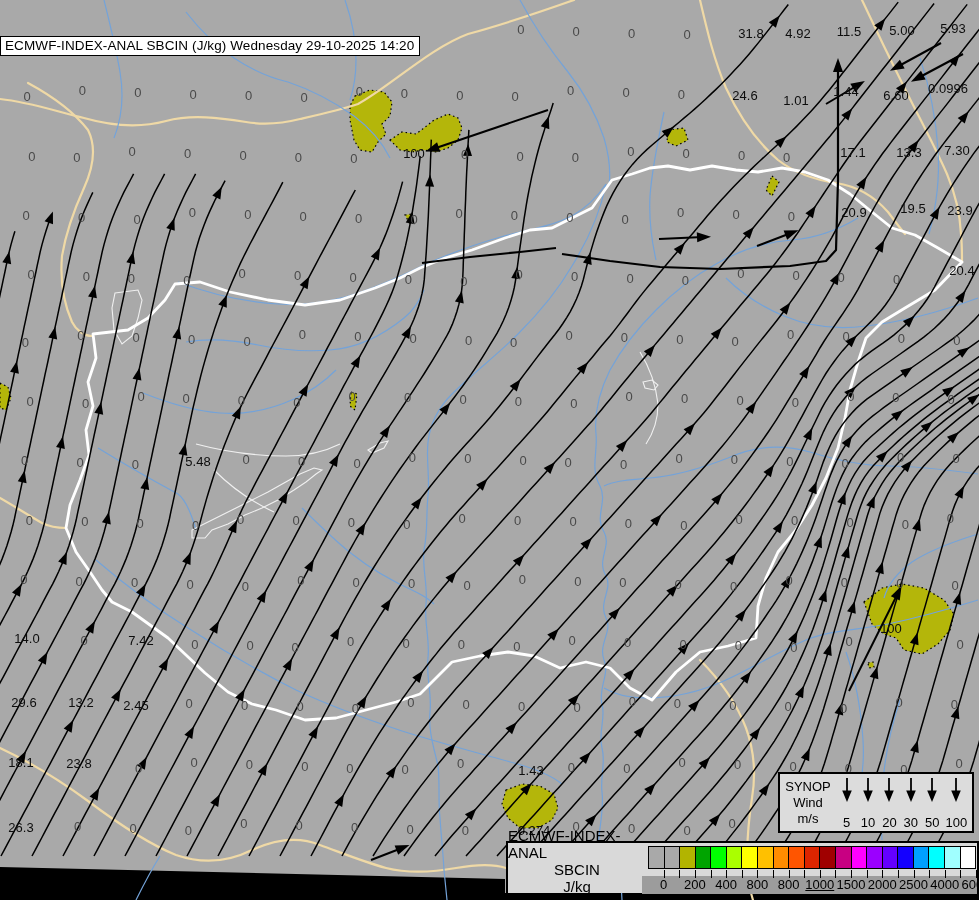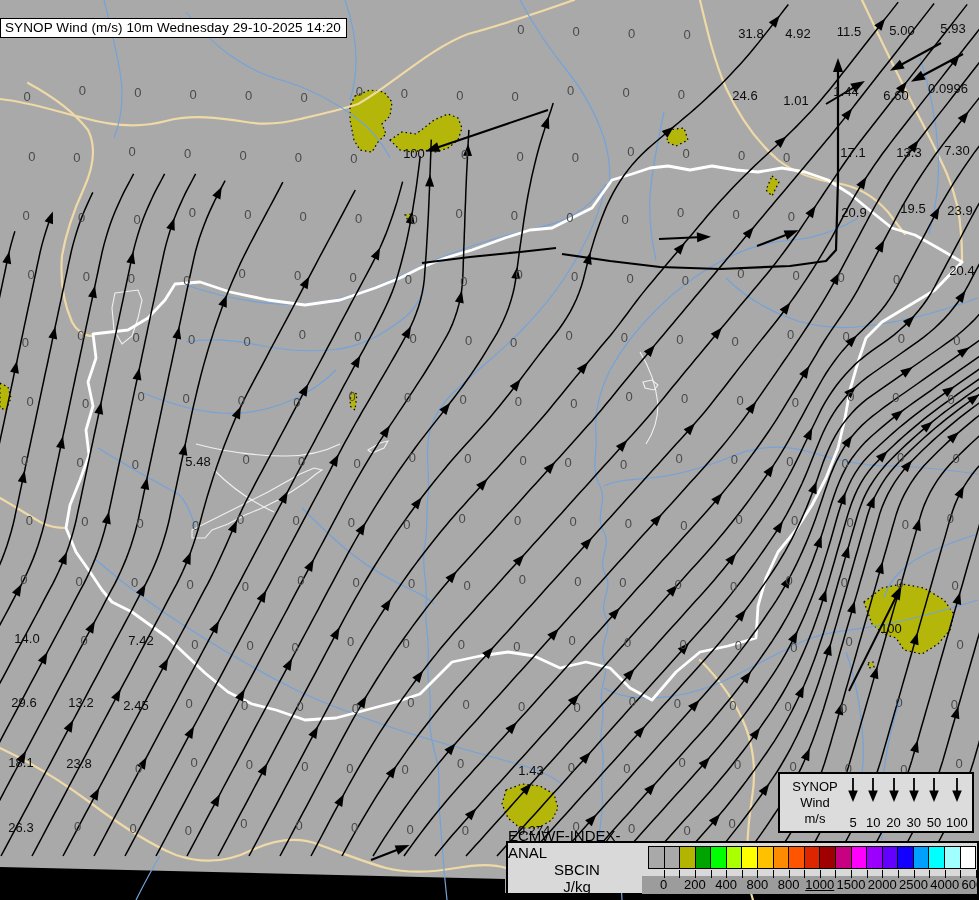--- a/index.html
+++ b/index.html
@@ -6,21 +6,21 @@
   #app{position:relative;width:979px;height:900px;overflow:hidden;background:#A9A9A9;
        font-family:"Liberation Sans",sans-serif;}
   #mapsvg{position:absolute;left:0;top:0;}
   .hdr{position:absolute;left:0;background:#FFFFFF;border:1px solid #000;
        font-size:13.5px;color:#000;padding:1px 5px 1px 4px;white-space:nowrap;
        line-height:16px;letter-spacing:0.1px;}
   #windleg{position:absolute;left:778px;top:772px;width:196px;height:61px;
        background:#DCDCDC;border:2px solid #000;box-sizing:border-box;
        display:flex;align-items:stretch;}
   #windleg .wl-titles{width:56px;display:flex;flex-direction:column;justify-content:center;
-       align-items:center;font-size:13px;line-height:16px;color:#000;margin-left:7px;}
+       align-items:center;font-size:13px;line-height:16px;color:#000;}
   #windleg .wl-arrows{flex:1;display:flex;justify-content:space-around;align-items:stretch;padding:2px 2px 1px 0;}
   .wl-col{display:flex;flex-direction:column;align-items:center;justify-content:space-between;}
   .wl-col .num{font-size:13px;color:#000;line-height:13px;padding-bottom:1px;}
   #capeleg{position:absolute;left:506px;top:841px;width:473px;height:52px;
        background:#D9D9D9;border:2px solid #000;border-bottom:none;box-sizing:border-box;}
   #capeleg .cl-titles{position:absolute;left:0;top:0;width:138px;height:52px;
        display:flex;flex-direction:column;justify-content:flex-end;align-items:center;
        font-size:15px;color:#000;padding-top:2px;box-sizing:border-box;}
   #cl-strip{position:absolute;left:134px;top:33px;right:0;bottom:-1px;background:#9C9C9C;}
   #cl-bar{position:absolute;left:140px;top:3px;width:328px;height:23px;display:flex;}
@@ -592,21 +592,21 @@
         <text x="21" y="766.5" fill="#0D0D0D" text-anchor="middle" class="maplabel">18.1</text>
         <text x="79" y="767.5" fill="#0D0D0D" text-anchor="middle" class="maplabel">23.8</text>
         <text x="531" y="774.5" fill="#0D0D0D" text-anchor="middle" class="maplabel">1.43</text>
         <text x="21" y="831.5" fill="#0D0D0D" text-anchor="middle" class="maplabel">26.3</text>
         <text x="534" y="834.5" fill="#0D0D0D" text-anchor="middle" class="maplabel">0.274</text>
         <text x="414" y="157.5" fill="#0D0D0D" text-anchor="middle" class="maplabel">100</text>
         <text x="891" y="632.5" fill="#0D0D0D" text-anchor="middle" class="maplabel">100</text>
       </g>
     </svg>
 
-  <div class="hdr" style="top:18px;">SYNOP Wind (m/s) 10m Wednesday 29-10-2025 14:20</div>
+  <div class="hdr" style="top:36px;">ECMWF-INDEX-ANAL SBCIN (J/kg) Wednesday 29-10-2025 14:20</div>
 
   <div id="windleg">
     <div class="wl-titles">
       <span>SYNOP</span>
       <span>Wind</span>
       <span>m/s</span>
     </div>
     <div class="wl-arrows" id="wl-arrows">
         <div class="wl-col">
           <svg width="16" height="27">

